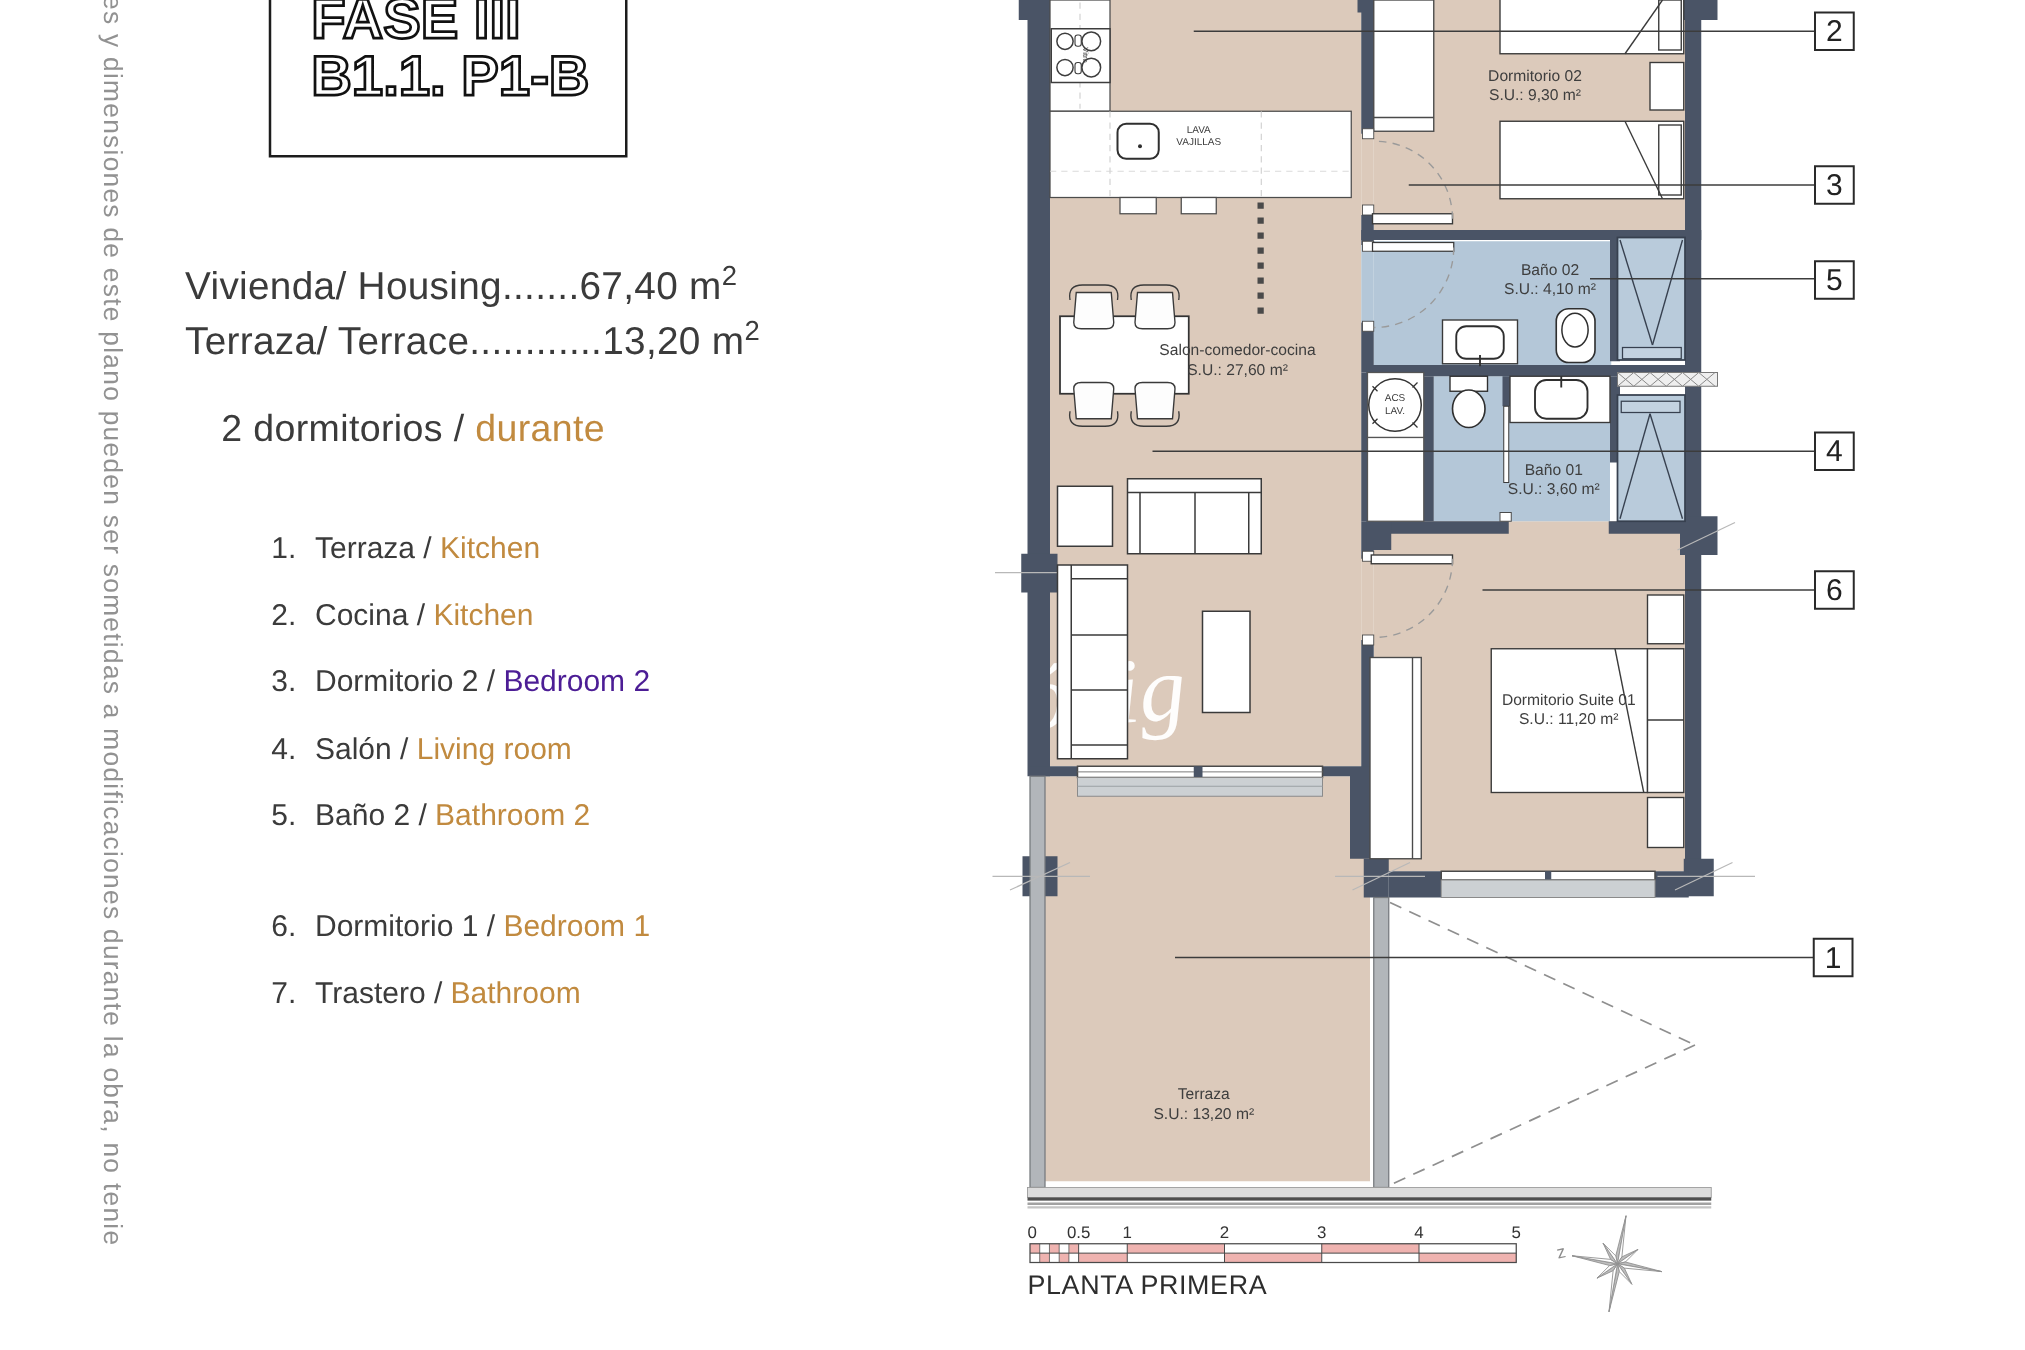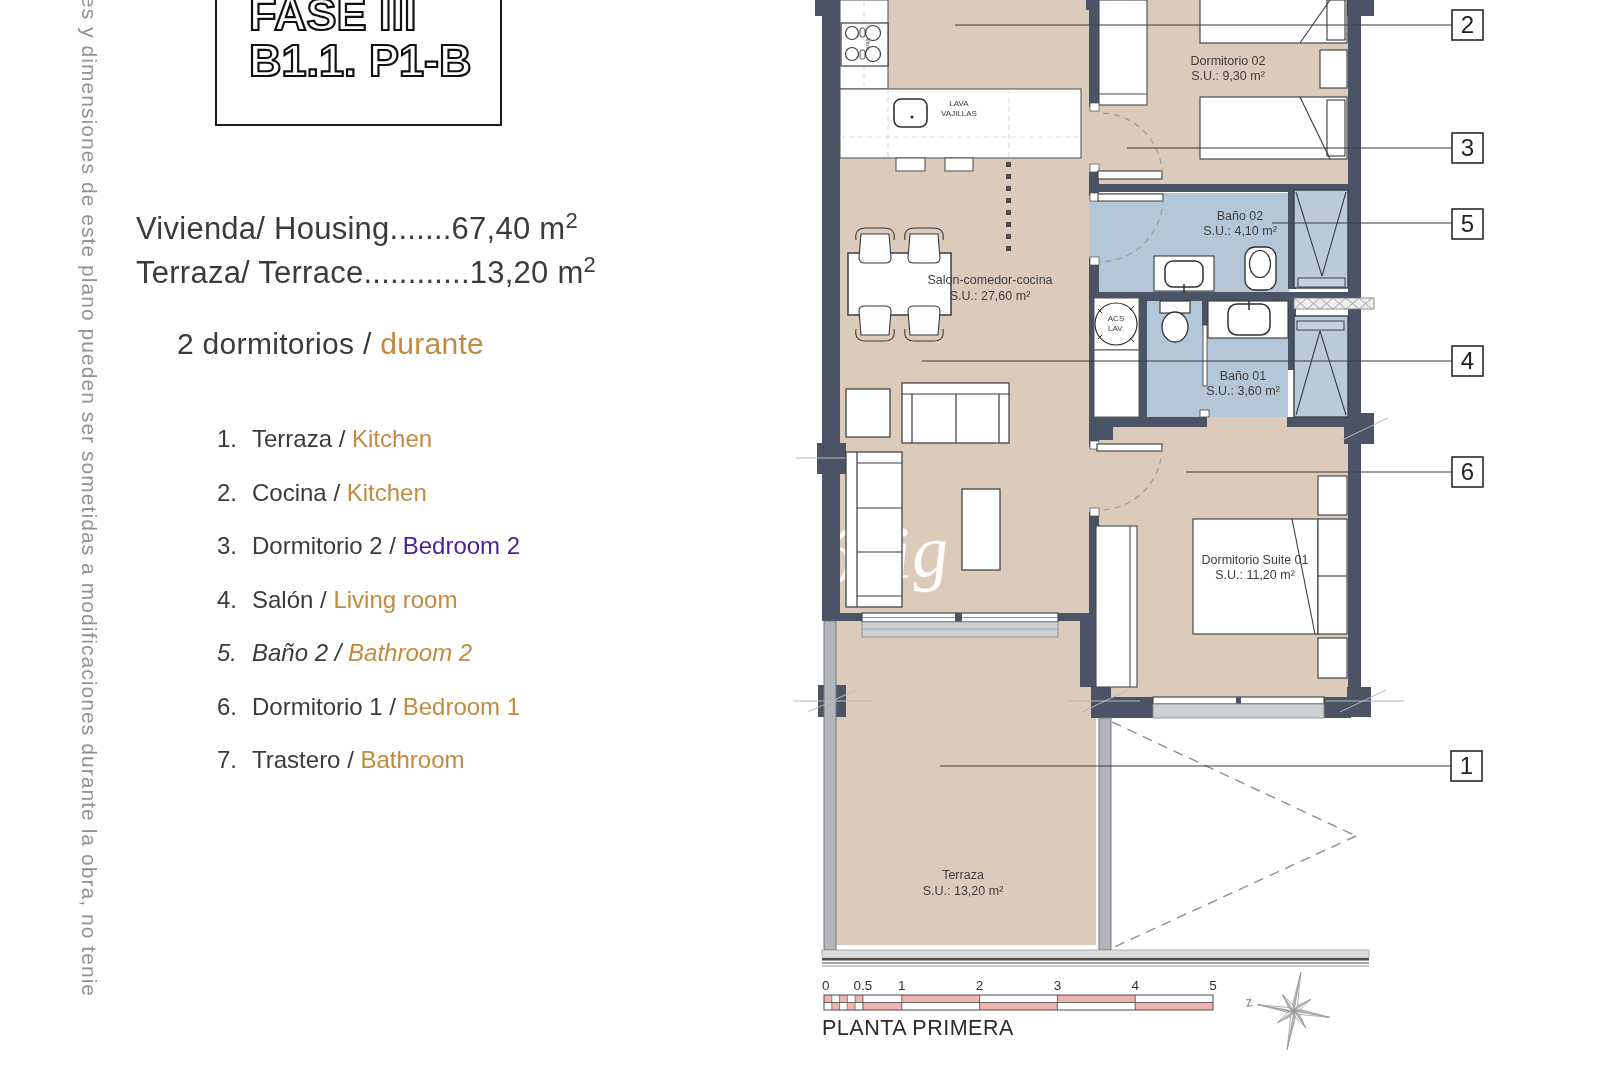--- a/index.html
+++ b/index.html
@@ -9,37 +9,37 @@
 </head>
 <body>
 
 <div class="abs" style="left:101px;top:-4px;transform:rotate(90deg);transform-origin:0 0;font-size:21px;color:#929292;white-space:nowrap;letter-spacing:1.05px;">es y dimensiones de este plano pueden ser sometidas a modificaciones durante la obra, no tenie</div>
 
 <div class="abs" style="left:215px;top:-8px;width:283px;height:130px;border:2px solid #1c1c1c;background:#fff;">
 
   <div class="abs" style="left:32px;top:-2px;font-size:45px;font-weight:bold;letter-spacing:0px;color:#ffffff;-webkit-text-stroke:2.2px #111;line-height:46px;white-space:nowrap;">FASE III<br>B1.1. P1-B</div>
 </div>
 
-<div class="abs" style="left:136px;top:203px;font-size:31px;color:#3b3b3b;line-height:36px;white-space:nowrap;letter-spacing:.25px;">Vivienda/ Housing.......67,40 m<sup style="font-size:22px;">2</sup><br>Terraza/ Terrace............13,20 m<sup style="font-size:22px;">2</sup></div>
+<div class="abs" style="left:148px;top:203px;font-size:31px;color:#3b3b3b;line-height:36px;white-space:nowrap;letter-spacing:.25px;">Vivienda/ Housing.......67,40 m<sup style="font-size:22px;">2</sup><br>Terraza/ Terrace............13,20 m<sup style="font-size:22px;">2</sup></div>
 
 <div class="abs" style="left:177px;top:327px;font-size:30px;color:#3b3b3b;white-space:nowrap;letter-spacing:.3px;">2 dormitorios / <span style="color:#c18a3f">durante</span></div>
 
 <div class="abs" style="left:217px;top:425px;font-size:24px;color:#3b3b3b;">
 
   <div style="height:53.5px;"><span style="display:inline-block;width:35px;">1.</span>Terraza / <span style="color:#c18a3f">Kitchen</span></div>
 
   <div style="height:53.5px;"><span style="display:inline-block;width:35px;">2.</span>Cocina / <span style="color:#c18a3f">Kitchen</span></div>
 
   <div style="height:53.5px;"><span style="display:inline-block;width:35px;">3.</span>Dormitorio 2 / <span style="color:#4c1d95">Bedroom 2</span></div>
 
   <div style="height:53.5px;"><span style="display:inline-block;width:35px;">4.</span>Salón / <span style="color:#c18a3f">Living room</span></div>
 
-  <div style="height:53.5px;font-style:italic;"><span style="display:inline-block;width:35px;">5.</span>Baño 2 / <span style="color:#c18a3f">Bathroom 2</span></div>
-
-  <div style="height:53.5px;"><span style="display:inline-block;width:35px;">6.</span>Dormitorio 1 / <span style="color:#c18a3f">Bedroom 1</span></div>
+  <div style="height:53.5px;"><span style="display:inline-block;width:35px;">5.</span>Baño 2 / <span style="color:#c18a3f">Bathroom 2</span></div>
+
+  <div style="height:53.5px;margin-top:35px;"><span style="display:inline-block;width:35px;">6.</span>Dormitorio 1 / <span style="color:#c18a3f">Bedroom 1</span></div>
 
   <div style="height:53.5px;"><span style="display:inline-block;width:35px;">7.</span>Trastero / <span style="color:#c18a3f">Bathroom</span></div>
 </div>
 <svg class="abs" style="left:0;top:0;" width="1620" height="1080" viewBox="0 0 1620 1080">
 
 <rect x="840" y="0" width="249" height="613" fill="#dccabb"></rect>
 
 <rect x="1099" y="0" width="249" height="184" fill="#dccabb"></rect>
 
 <rect x="1099" y="417" width="249" height="280" fill="#dccabb"></rect>

